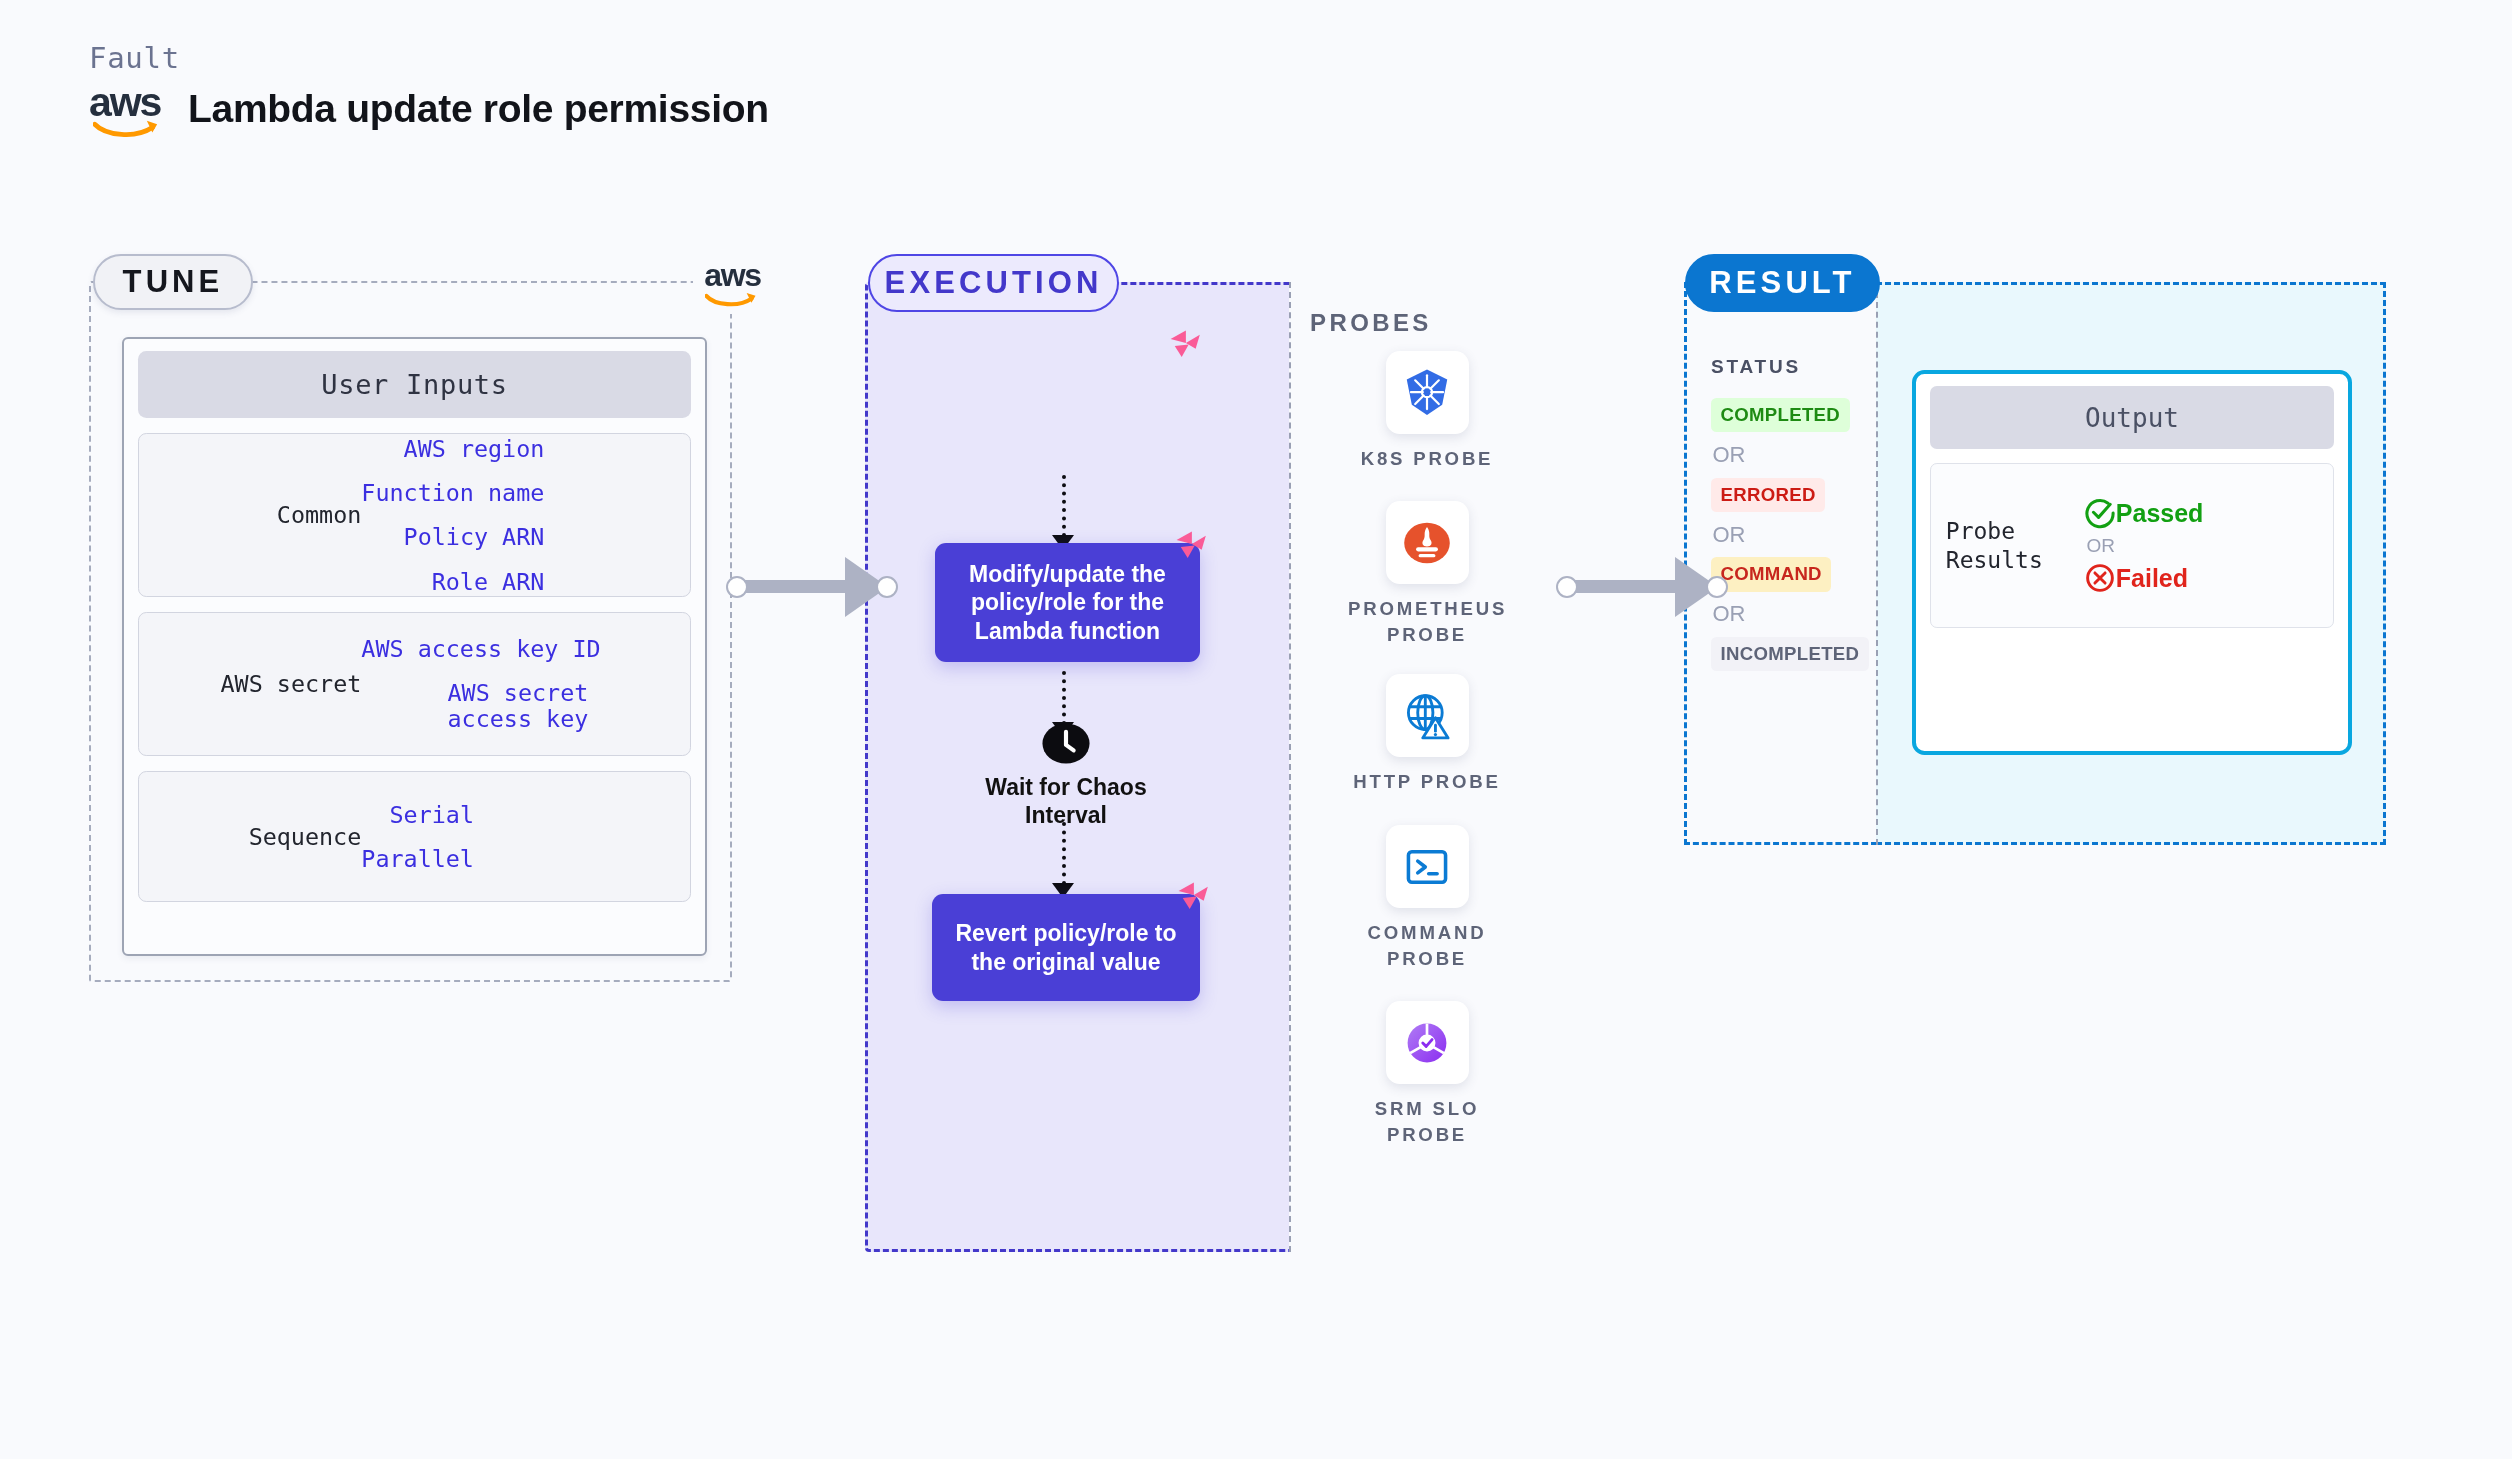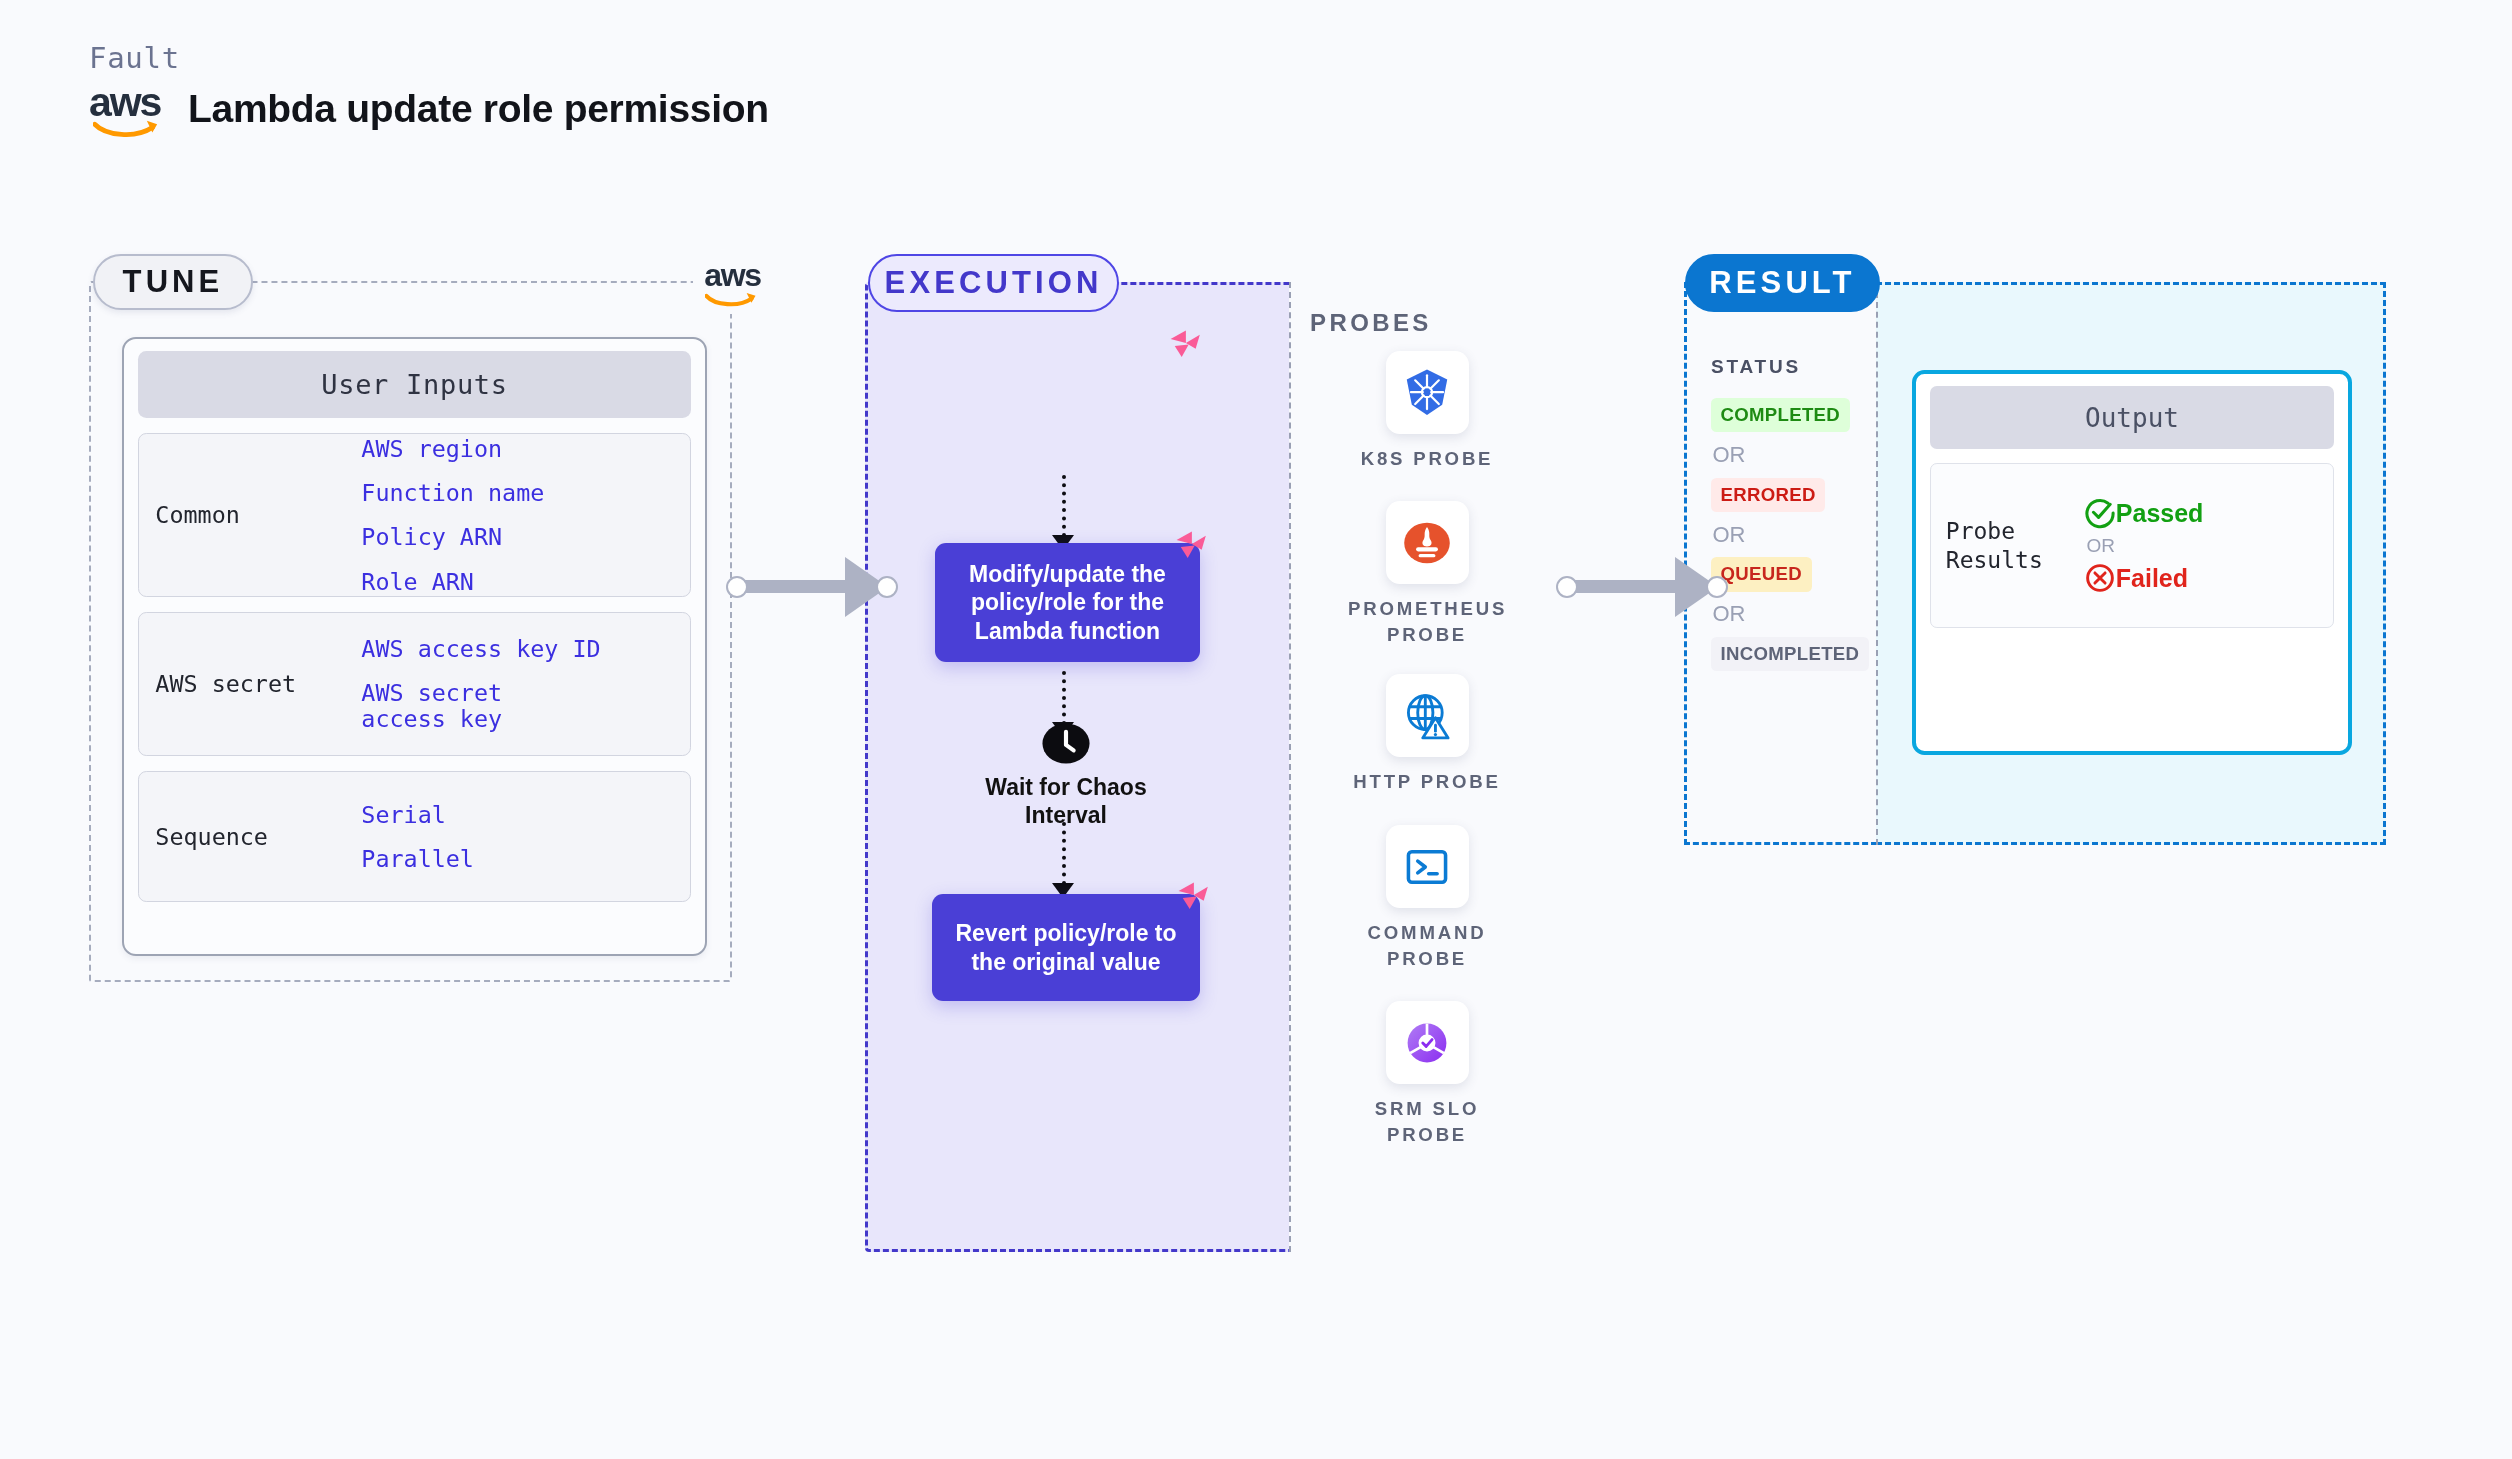--- a/index.html
+++ b/index.html
@@ -78,23 +78,24 @@
   }
   .panel-output {
     left: 1876px; top: 282px; width: 510px; height: 563px;
     border: 3.4px dashed #0b76d0; border-left: none;
     background: #e9f8fd;
   }
 
   
   .tune-card {
     position: absolute; left: 122px; top: 337px; width: 585px; height: 619px;
-    background: #fbfcfe; border: 2.8px solid #9da4b4; border-radius: 14px;
+    background: #fbfcfe; border: 2.8px solid #9da4b4; border-radius: 6px;
     box-shadow: 0 2.1px 6.9px rgba(70,80,120,.08);
     padding: 12.4px 13.8px;
+    text-align: right;
   }
   .ui-header {
     height: 67px; background: #d9dae5; border-radius: 8.3px;
     display: flex; align-items: center; justify-content: center;
     font-family: "DejaVu Sans Mono", monospace;
     font-size: 27px; color: #2f3342; letter-spacing: 0.7px;
   }
   .ui-group {
     margin-top: 15px;
     background: #f4f5f9; border: 1.4px solid #d2d5e0; border-radius: 8.3px;
@@ -457,21 +458,21 @@
     </div>
     <div class="plabel">SRM SLO PROBE</div>
   </div>
 
   <div class="status-title">STATUS</div>
   <div class="status-list">
     <div><span class="status-badge sb-completed">COMPLETED</span></div>
     <div class="or-text">OR</div>
     <div><span class="status-badge sb-errored">ERRORED</span></div>
     <div class="or-text">OR</div>
-    <div><span class="status-badge sb-queued">QUEUED</span></div>
+    <div><span class="status-badge sb-queued">COMMAND</span></div>
     <div class="or-text">OR</div>
     <div><span class="status-badge sb-incomplete">INCOMPLETED</span></div>
   </div>
 
   <div class="output-card">
     <div class="out-header">Output</div>
 
 
     <div class="out-row probe-row">
       <div class="o-label">Probe Results</div>

